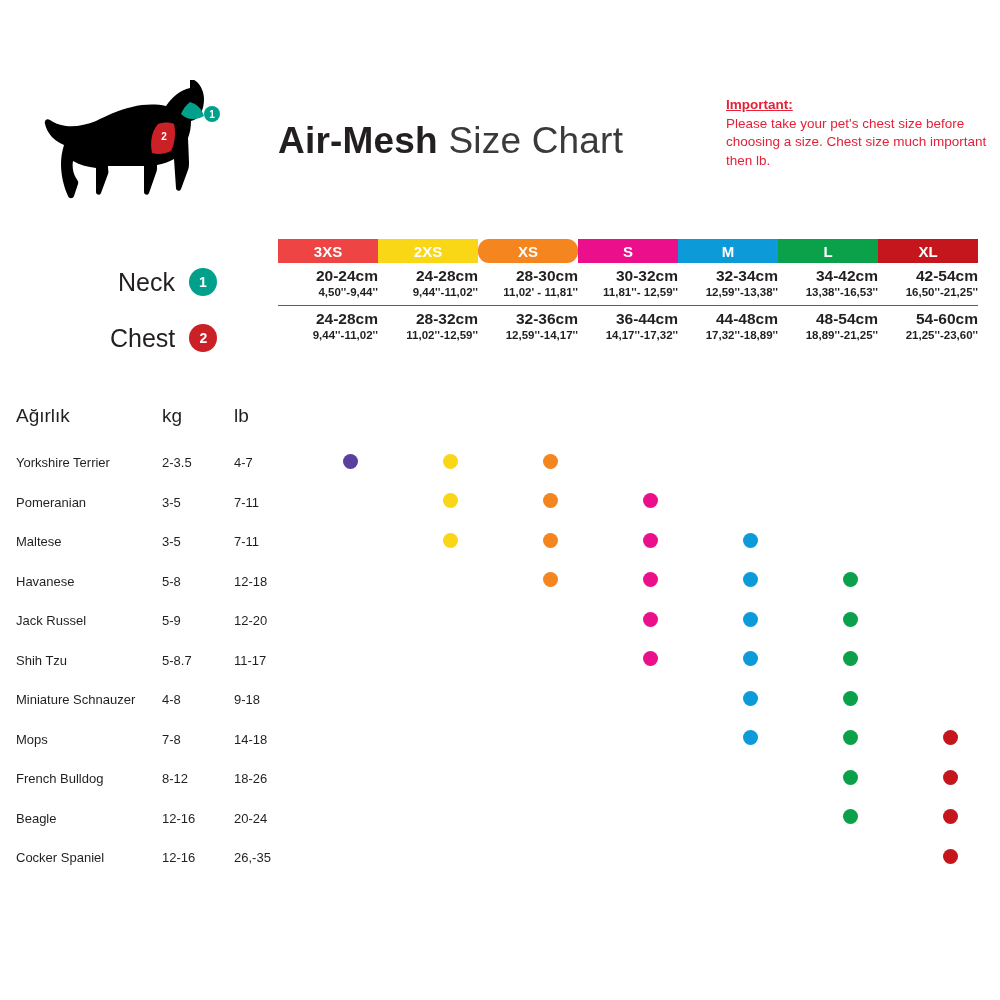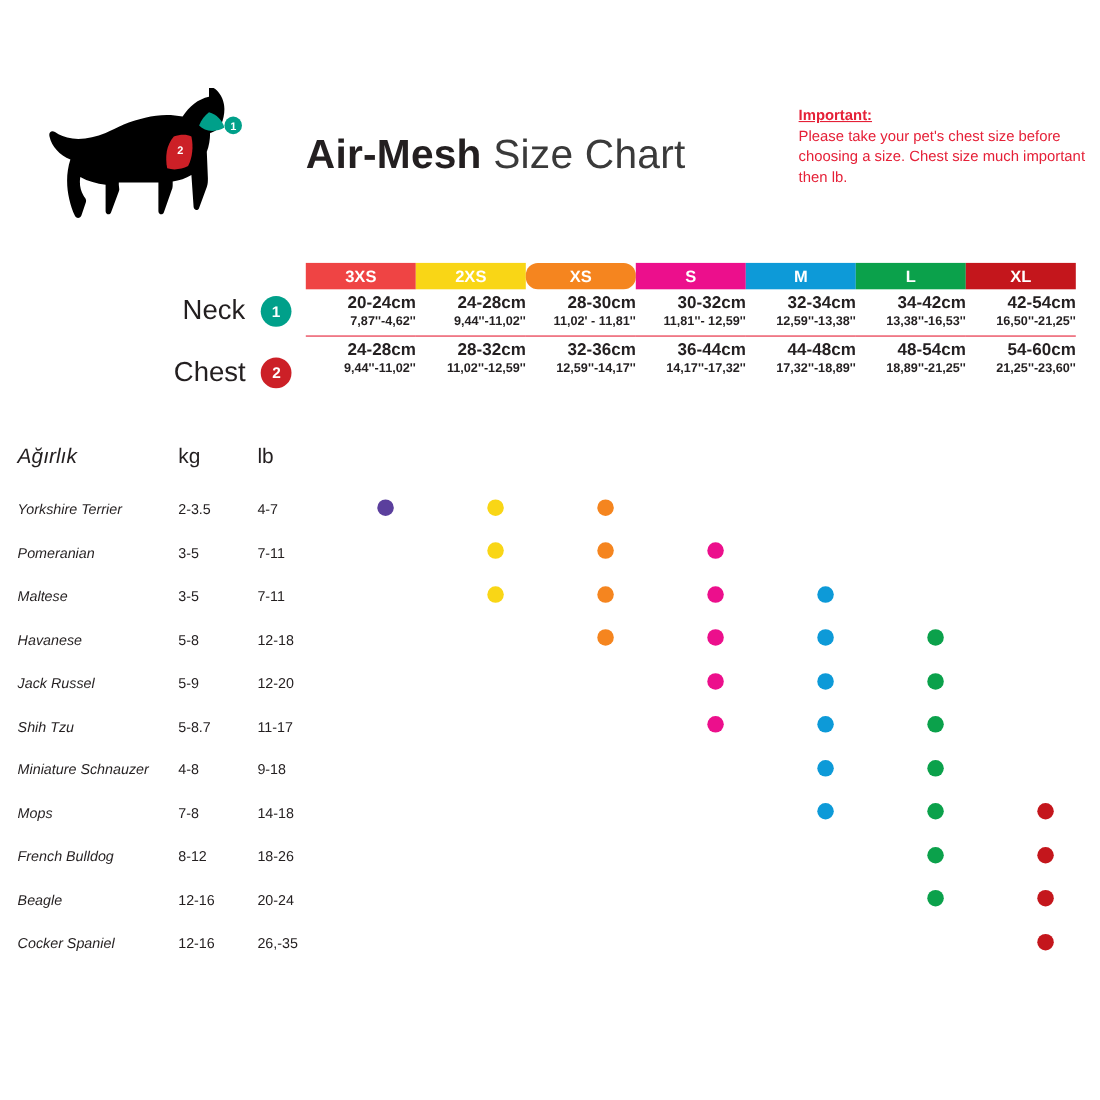--- a/index.html
+++ b/index.html
@@ -93,23 +93,22 @@
     font-weight: bold;
     display: block;
     line-height: 14px;
   }
   .row-neck td { border-bottom: 1.5px solid #e52037; }
 
   
   #neck-label, #chest-label {
     position: absolute;
     display: flex;
-    align-items: flex-end;
+    align-items: flex-start;
     gap: 14px;
-    margin-left: 48px;
   }
   #neck-label { left: 118px; top: 268px; }
   #chest-label { left: 110px; top: 324px; }
   .big-label {
     font-size: 25px;
     color: #231f20;
   }
   .badge {
     width: 28px; height: 28px;
     border-radius: 50%;
@@ -142,21 +141,21 @@
     color: #231f20;
     padding: 0 0 16px 0;
   }
   #breed-table td {
     font-size: 13px;
     color: #231f20;
     height: 39.5px;
     padding: 0;
     vertical-align: middle;
   }
-  .col-breed { width: 146px; padding-left: 16px !important; font-style: italic; }
+  .col-breed { width: 146px; padding-left: 16px !important; }
   .col-kg    { width: 72px; }
   .col-lb    { width: 66px; }
   .col-dot   { width: 100px; text-align: center !important; }
 
   .dot {
     width: 15px; height: 15px;
     border-radius: 50%;
     display: inline-block;
   }
   .dot-empty { background: transparent; }
@@ -207,21 +206,21 @@
           <th style="background: rgb(236, 15, 140);">S</th>
           <th style="background: rgb(13, 154, 216);">M</th>
           <th style="background: rgb(11, 161, 75);">L</th>
           <th style="background: rgb(196, 22, 28);">XL</th>
         </tr>
     </thead>
     <tbody>
       <tr class="row-neck" id="neck-row">
           <td>
             <span class="cell-cm">20-24cm</span>
-            <span class="cell-in">7,87''-4,62''</span>
+            <span class="cell-in">4,50''-9,44''</span>
           </td>
           <td>
             <span class="cell-cm">24-28cm</span>
             <span class="cell-in">9,44''-11,02''</span>
           </td>
           <td>
             <span class="cell-cm">28-30cm</span>
             <span class="cell-in">11,02' - 11,81''</span>
           </td>
           <td>

